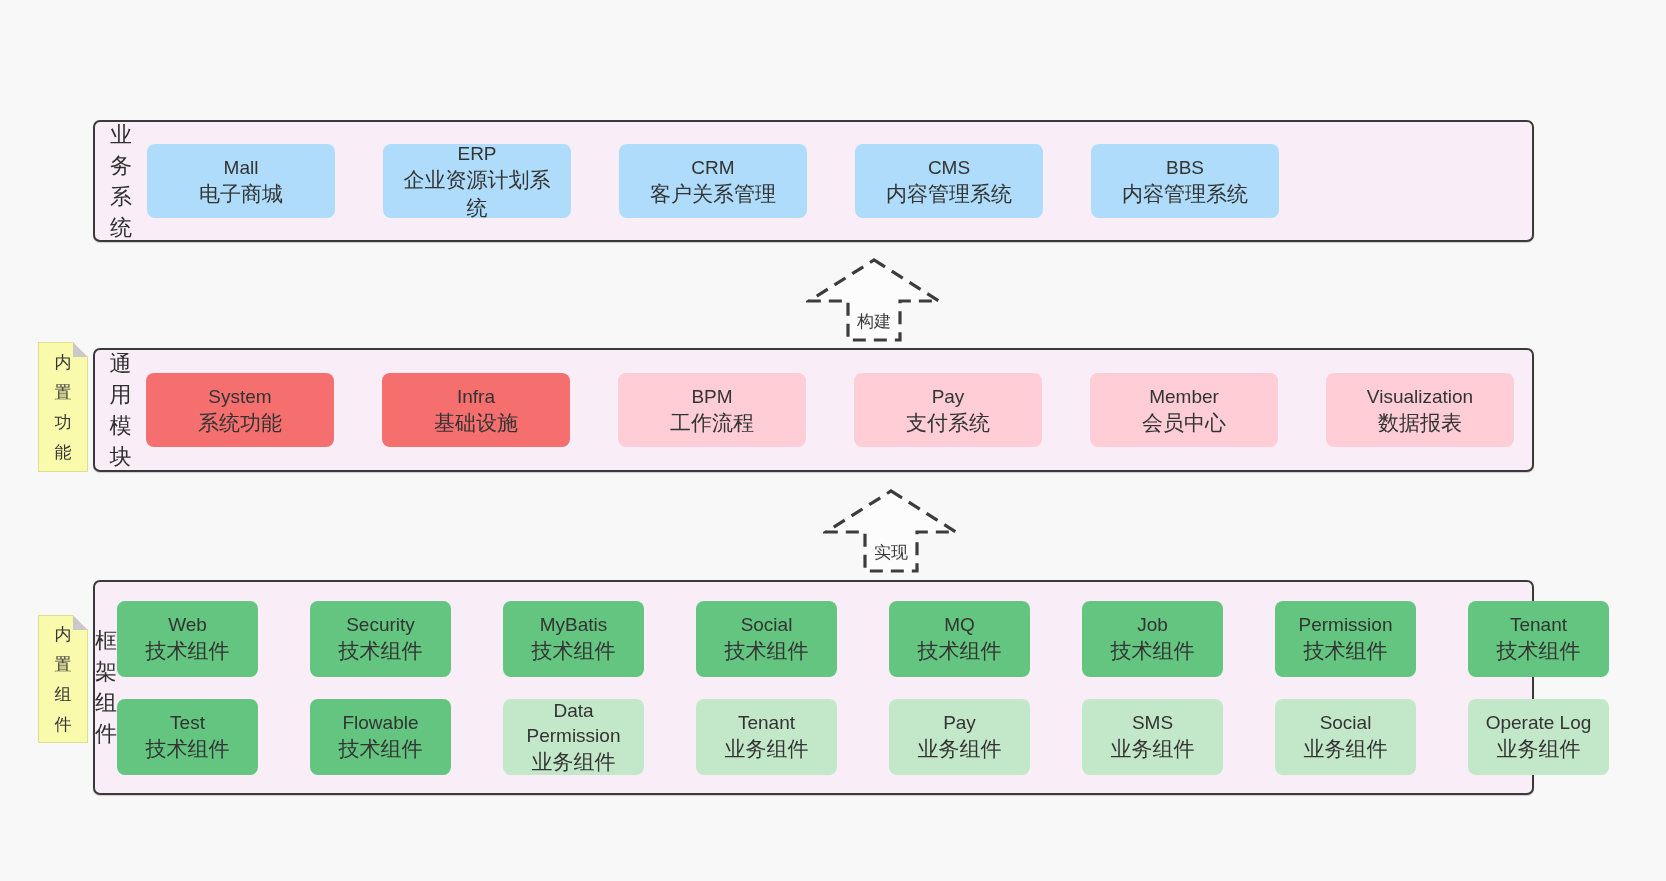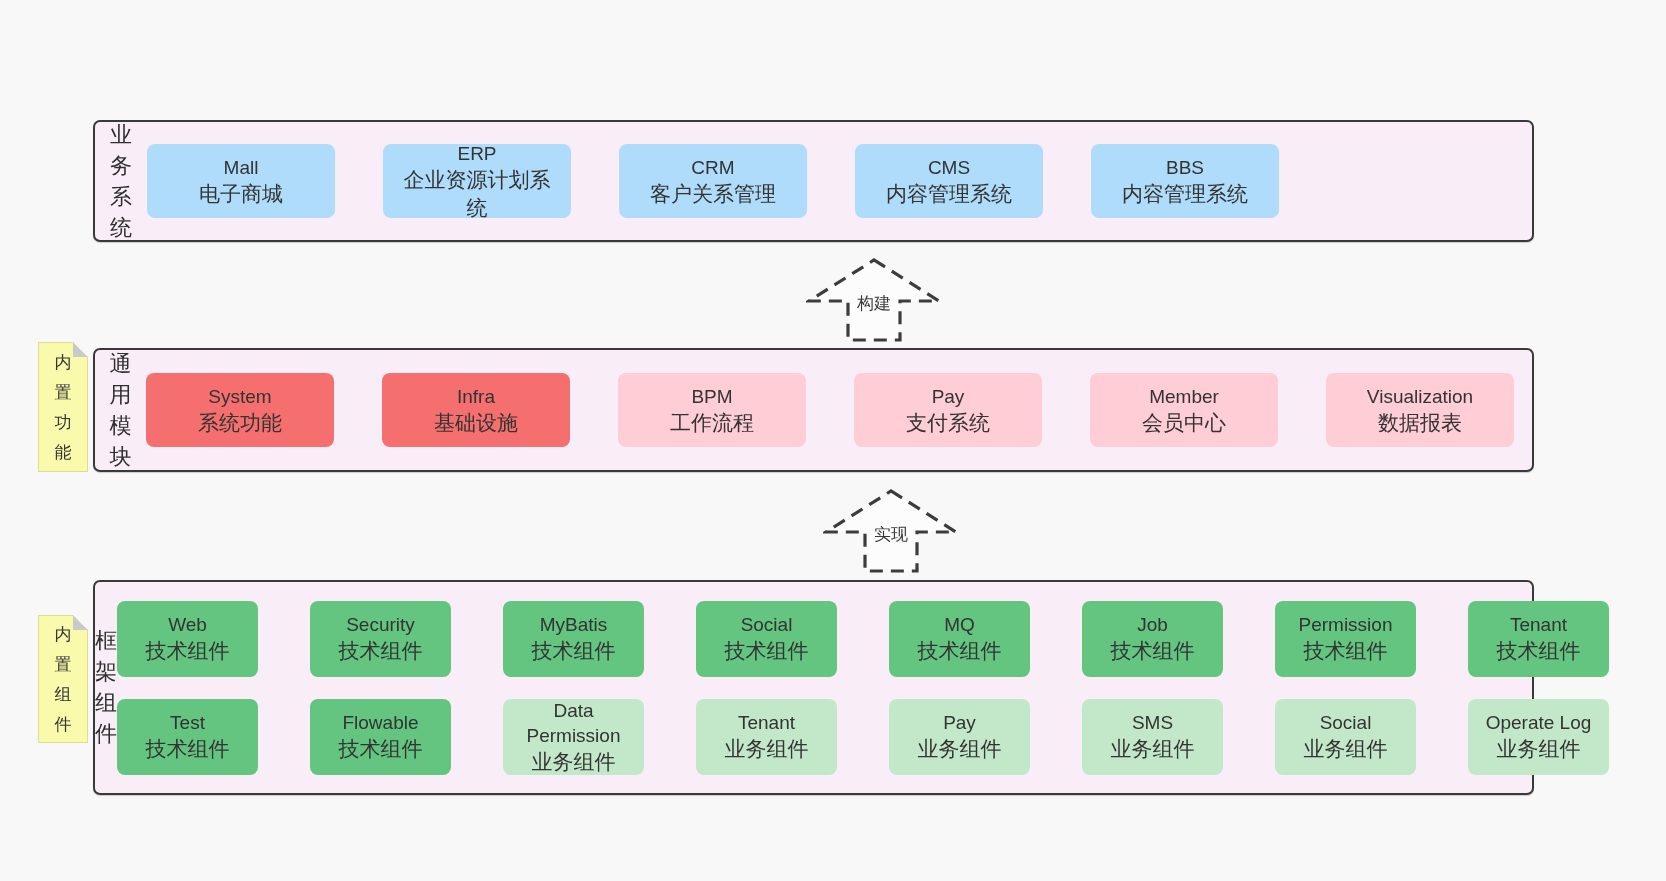--- a/index.html
+++ b/index.html
@@ -55,21 +55,21 @@
   .color-green_light{background:var(--green_light);}
   .arrow{position:absolute;width:136px;height:86px;}
   #arrow-build{left:806px;top:257px;}
   #arrow-implement{left:823px;top:488px;}
   .arrow svg{position:absolute;left:0;top:0;}
   .arrow polygon{
     fill:var(--arrow_fill);stroke:var(--arrow_stroke);
     stroke-width:3.2;stroke-dasharray:13 8;
   }
   .arrow-label{
-    position:absolute;top:35px;left:50%;transform:translateX(-50%);
+    position:absolute;top:53px;left:50%;transform:translateX(-50%);
     background:var(--arrow_fill);padding:0 3px;
     font-size:17px;white-space:nowrap;color:#3a3a3a;
   }
   .sticky{
     position:absolute;left:38px;width:50px;
     background:var(--sticky_bg);
     clip-path:polygon(0 0,calc(100% - 15px) 0,100% 15px,100% 100%,0 100%);
     display:flex;flex-direction:column;align-items:center;justify-content:center;
     gap:7px;font-size:17px;color:#333;
     box-shadow:inset 0 0 0 1px rgba(170,170,90,.35);

